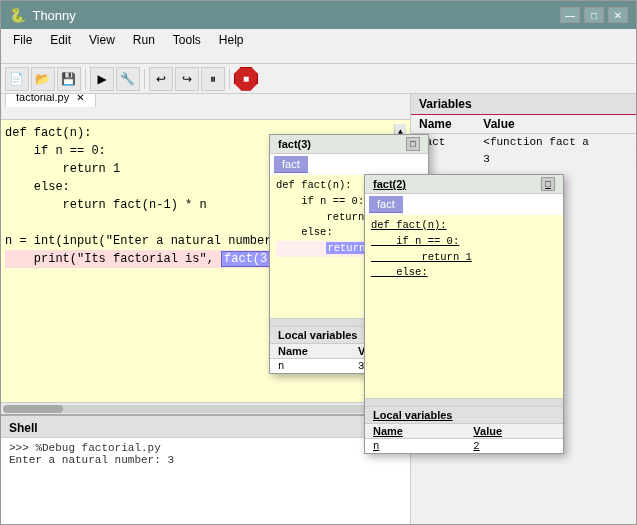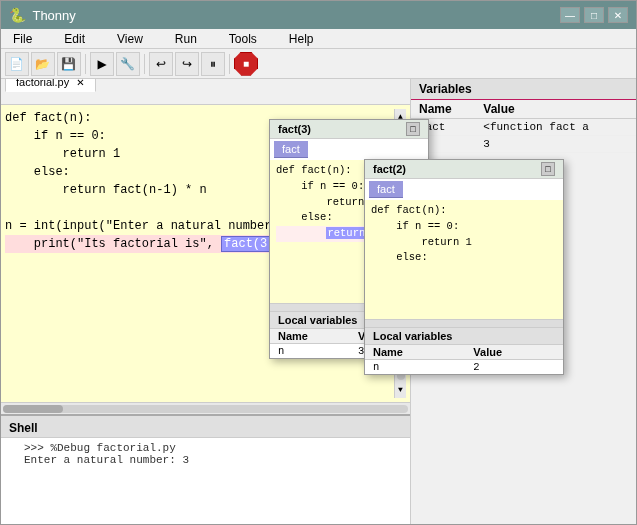--- a/index.html
+++ b/index.html
@@ -61,24 +61,23 @@
       cursor: pointer;
       display: flex;
       align-items: center;
       justify-content: center;
     }
 
     .menu-bar {
       background: #f0f0f0;
       border-bottom: 1px solid #ccc;
       display: flex;
-      gap: 16px;
+      gap: 2px;
       padding: 2px 4px;
-      height: 20px;
-      align-items: center;
+      height: 35px;
     }
 
     .menu-item {
       padding: 2px 8px;
       cursor: pointer;
       font-size: 12px;
     }
 
     .toolbar {
       background: #f0f0f0;
@@ -209,21 +208,21 @@
       padding: 2px 8px;
       font-size: 12px;
       font-weight: bold;
       border-bottom: 1px solid #ccc;
       height: 22px;
       display: flex;
       align-items: flex-end;
     }
 
     .shell-content {
-      padding: 4px 23px;
+      padding: 4px 8px;
       font-family: 'Courier New', monospace;
       font-size: 11px;
       color: #333;
     }
 
     .shell-prompt { color: #333; }
     .shell-output { color: #333; }
 
     .variables-panel {
       flex: 1;
@@ -567,21 +566,21 @@
         </thead>
         <tbody>
           <tr>
             <td>n</td>
             <td>3</td>
           </tr>
         </tbody>
       </table>
     </div>
 
-    <div class="call-frame" style="left:363px; top:80px; width:200px; height:216px; z-index:20;">
+    <div class="call-frame" style="left:363px; top:80px; width:200px; height:280px; z-index:20;text-decoration:underline;">
       <div class="frame-title">
         <span>fact(2)</span>
         <div class="frame-title-btn">□</div>
       </div>
       <div style="padding:2px 4px;">
         <span class="frame-tab">fact</span>
       </div>
       <div class="frame-code">
         <div class="frame-code-line">def fact(n):</div>
         <div class="frame-code-line">    if n == 0:</div>

